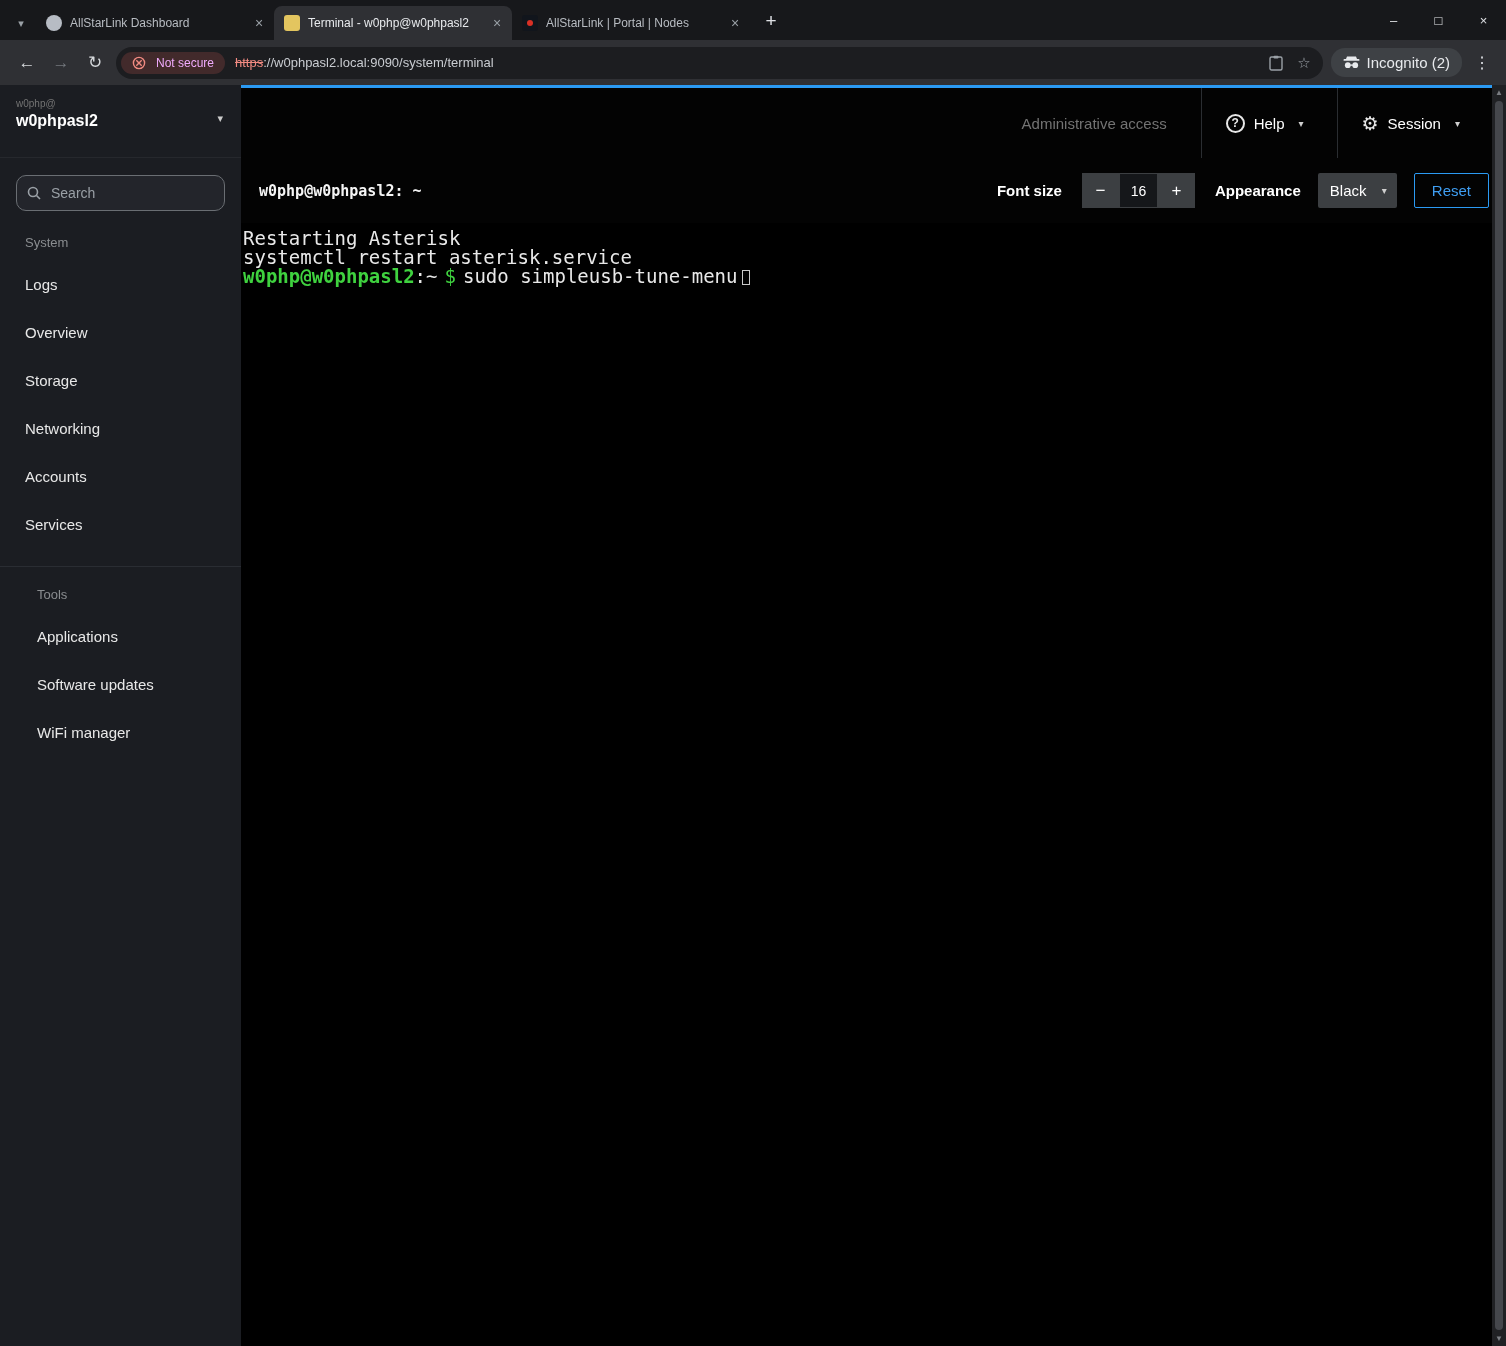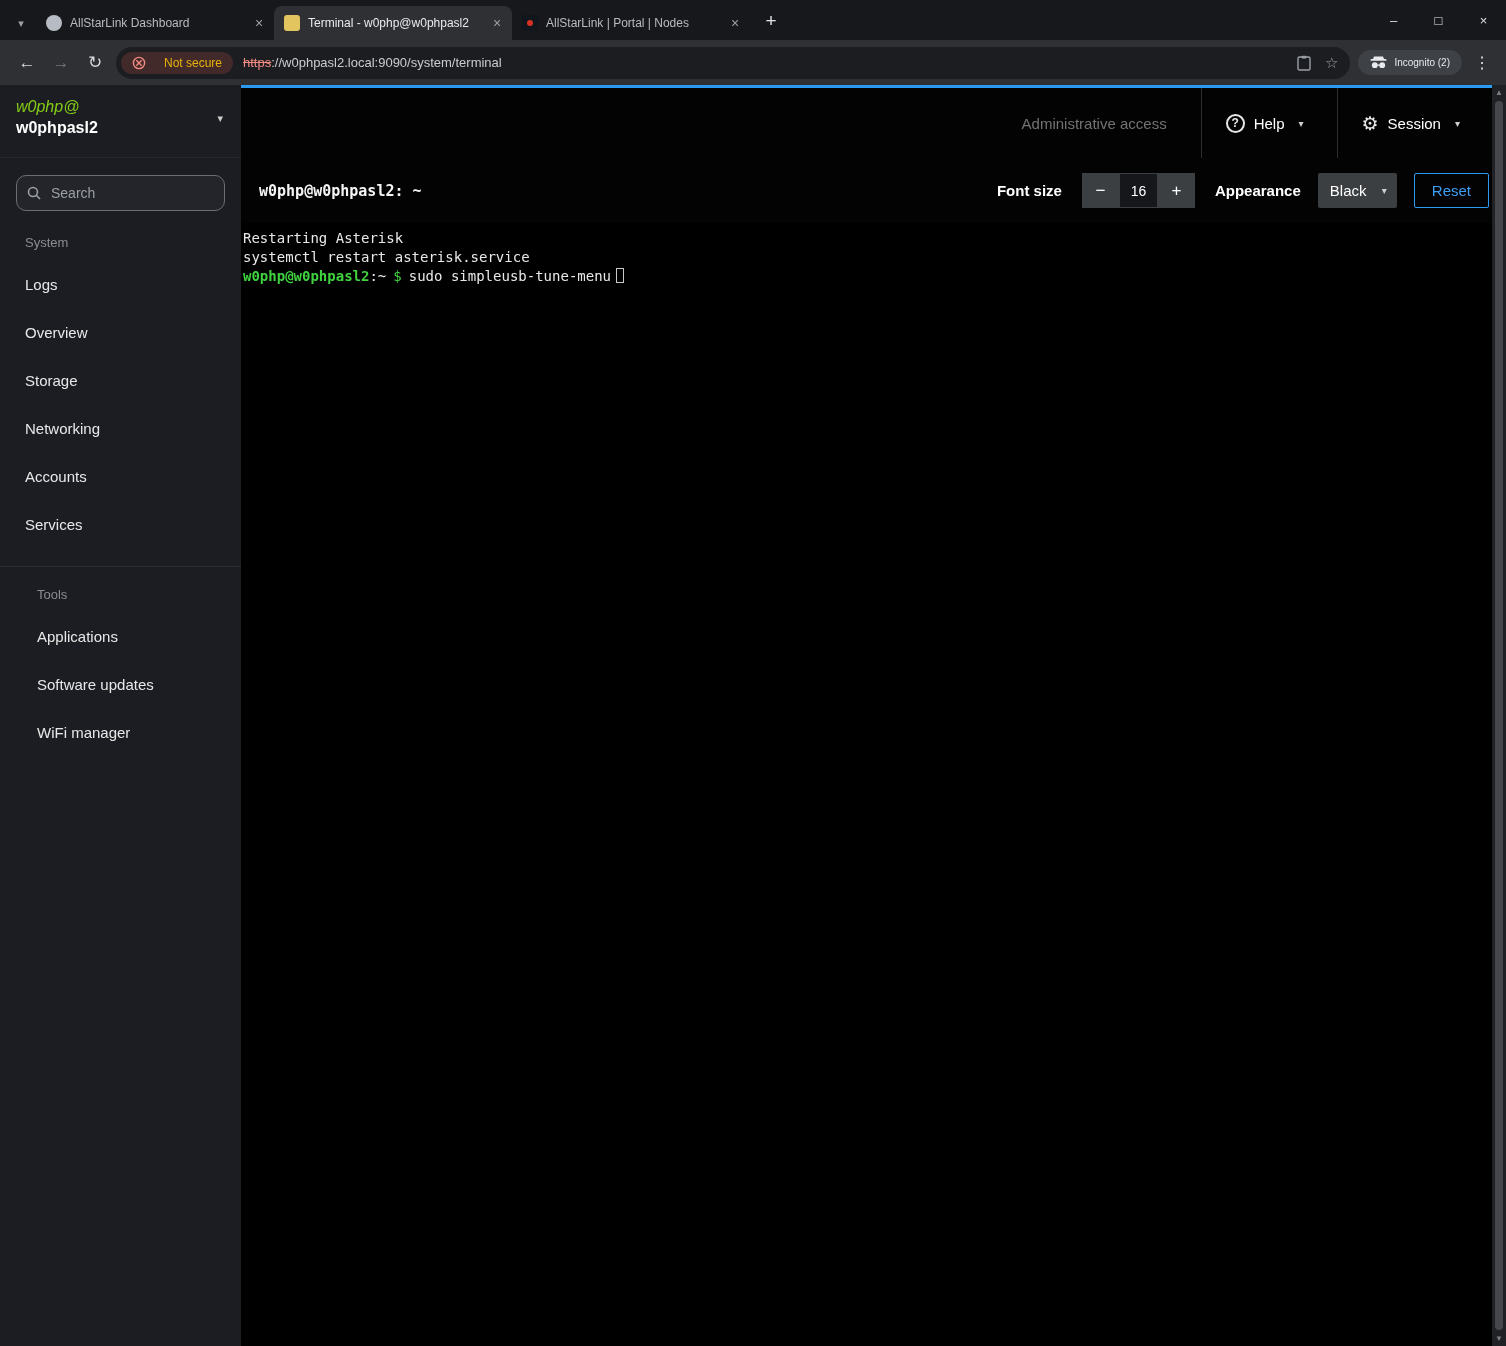--- a/index.html
+++ b/index.html
@@ -28,42 +28,42 @@
   .win-controls { position:absolute; right:0; top:0; height:40px; display:flex; }
   .win-btn { width:45px; height:40px; display:flex; align-items:center; justify-content:center;
              color:#dfe1e5; font-size:13px; }
 
   .toolbar { height:45px; background:#2f3034; display:flex; align-items:center; padding:0 10px; }
   .nav-btn { width:34px; height:34px; border-radius:50%; display:flex; align-items:center;
              justify-content:center; color:#d6d9dc; font-size:17px; }
   .nav-btn.fwd { color:#74787e; }
   .omnibox { flex:1; height:32px; background:#1c1d20; border-radius:16px; display:flex;
              align-items:center; padding:0 12px 0 5px; margin:0 8px 0 4px; min-width:0; }
-  .chip-notsecure { display:flex; align-items:center; gap:18px; background:#422a2b;
-                    border-radius:12px; padding:4px 11px; font-size:12px; color:#eab308;
+  .chip-notsecure { display:flex; align-items:center; gap:10px; background:#422a2b;
+                    border-radius:12px; padding:4px 11px; font-size:12px; color:#f0abfc;
                     flex:0 0 auto; }
   .url { margin-left:10px; font-size:13px; white-space:nowrap; overflow:hidden; }
   .url .scheme { color:#f28b82; text-decoration:line-through; }
   .url .rest { color:#c9ccd1; }
   .omni-icons { margin-left:auto; display:flex; align-items:center; gap:14px; }
   .omni-icons .glyph { color:#9aa0a6; font-size:15px; }
   .incognito-badge { display:flex; align-items:center; gap:7px; background:#3e4145;
-                     border-radius:14px; padding:6px 12px; font-size:10px; color:#e8eaed;
+                     border-radius:14px; padding:6px 12px; font-size:15px; color:#e8eaed;
                      flex:0 0 auto; }
   .kebab { width:28px; height:34px; display:flex; align-items:center; justify-content:center;
            color:#dfe1e5; font-size:16px; margin-left:6px; }
 
   
   .app { display:flex; height:1261px; position:relative; background:#000; }
 
   
   .sidebar { width:241px; background:#1b1d22; display:flex; flex-direction:column; flex:0 0 auto; }
   .host-switcher { height:73px; padding:13px 16px; position:relative;
                    border-bottom:1px solid #26282d; cursor:pointer; }
-  .host-user { font-size:16px; color:#84cc16;font-style:italic; }
+  .host-user { font-size:10px; color:#737373; }
   .host-name { font-size:16px; font-weight:bold; color:#fff; margin-top:3px; }
   .host-caret { position:absolute; right:18px; top:27px; color:#ccc; font-size:11px; }
   .search-wrap { margin:17px 16px 4px; position:relative; }
   .search-wrap svg { position:absolute; left:10px; top:10px; }
   .search-input { width:100%; height:36px; background:#23252b; border:1px solid #6a6e73;
                   border-radius:10px; color:#e0e0e0; padding:0 10px 0 34px; font-size:14px;
                   outline:none; }
   .search-input::placeholder { color:#9aa0a6; }
   .nav-section-label { padding:20px 0 10px 25px; color:#8a8d90; font-size:13px; }
   .nav-section.tools { border-top:1px solid #2a2d33; margin-top:18px;padding-left:12px; }
@@ -102,21 +102,21 @@
   .appearance-label { margin-left:20px; }
   .select { margin-left:17px; height:35px; min-width:79px; background:#3c3f42; color:#fff;
             font-size:15px; display:flex; align-items:center; justify-content:space-between;
             gap:10px; padding:0 10px 0 12px; border-radius:2px; cursor:pointer; }
   .select .caret { margin:0; }
   .reset-btn { margin-left:17px; height:35px; padding:0 17px; background:transparent;
                border:1px solid #2b9af3; border-radius:2px; color:#3f9ef2; font-size:15px;
                cursor:pointer; }
 
   .term-screen { flex:1; padding:6px 1px 0 2px; font-family:"DejaVu Sans Mono", monospace;
-                 font-size:14px; line-height:19px; color:#e8e8e8; }
+                 font-size:19px; line-height:19px; color:#e8e8e8; }
   .p-green { color:#3fd23f; font-weight:bold; }
   .p-white { color:#e8e8e8; }
   .p-dollar { color:#3fd23f; margin:0 7px; }
   .cursor { display:inline-block; width:8px; height:15px; border:1px solid #c9c9c9;
             vertical-align:-2px; margin-left:5px; }
 
   
   .scrollbar { position:absolute; top:0; right:0; bottom:0; width:14px; background:#202124; }
   .sb-arrow { position:absolute; left:0; width:14px; height:15px; display:flex;
               align-items:center; justify-content:center; color:#7a7d82; font-size:8px; }

